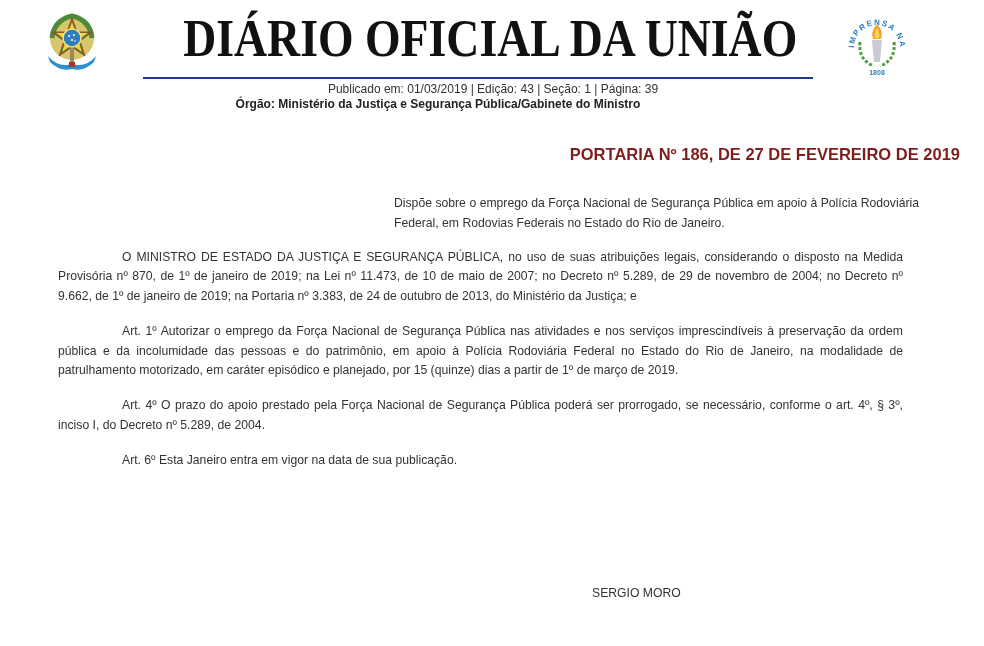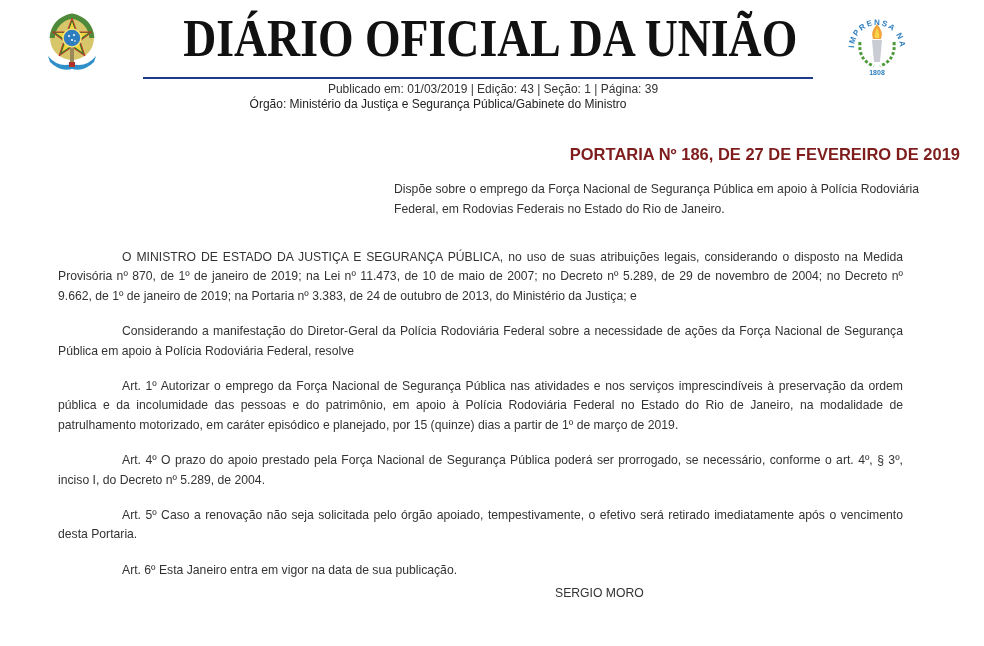--- a/index.html
+++ b/index.html
@@ -3,26 +3,26 @@
   <meta charset="utf-8">
   <style>
     html, body { margin: 0; padding: 0; background: #ffffff; }
     body { width: 984px; height: 646px; position: relative; overflow: hidden; font-family: "Liberation Sans", sans-serif; color: #333333; }
     .logo-left { position: absolute; left: 44px; top: 12px; width: 56px; height: 62px; }
     .logo-right { position: absolute; left: 846px; top: 12px; width: 62px; height: 66px; }
     .masthead { position: absolute; left: 143px; top: 8px; width: 670px; text-align: left; }
     .masthead-title { font-family: "Liberation Serif", serif; font-weight: bold; font-size: 52px; line-height: 62px; color: #111111; letter-spacing: 0px; transform: scaleX(0.88); transform-origin: center; white-space: nowrap; display: block; }
     .masthead-rule { position: absolute; left: 143px; top: 77px; width: 670px; height: 2px; background: #1f3a8a; }
     .pubinfo { position: absolute; left: 1px; width: 984px; top: 82px; text-align: center; font-size: 12px; line-height: 15px; color: #333; }
-    .orgao { position: absolute; left: 0; width: 876px; top: 97px; text-align: center; font-size: 12px; line-height: 15px; font-weight: normal; color: #222; }
+    .orgao { position: absolute; left: 0; width: 876px; top: 97px; text-align: center; font-size: 12px; line-height: 15px; font-weight: bold; color: #222; }
     .doc-title { position: absolute; left: 0; width: 960px; top: 144px; text-align: right; font-size: 16.5px; line-height: 20px; font-weight: bold; color: #7f1d1d; }
-    .ementa { position: absolute; left: 394px; width: 525px; top: 180px; font-size: 12.2px; line-height: 19.5px; text-align: justify; color: #333; }
+    .ementa { position: absolute; left: 394px; width: 525px; top: 194px; font-size: 12.2px; line-height: 19.5px; text-align: justify; color: #333; }
     .body-text { position: absolute; left: 42px; width: 877px; top: 232px; font-size: 12.2px; line-height: 19.4px; text-align: justify; color: #333; }
     .body-text p { margin: 16px; text-indent: 64px; }
-    .signature { position: absolute; left: 555px; top: 584px; font-size: 12.2px; line-height: 18px; color: #333; }
+    .signature { position: absolute; left: 592px; top: 584px; font-size: 12.2px; line-height: 18px; color: #333; }
   </style>
 </head>
 <body>
 
 <div class="logo-left">
   <svg width="56" height="62" viewBox="0 0 56 62">
     <circle cx="28" cy="26" r="22" fill="#d8c66a"></circle>
     <path d="M8 26 Q10 8 28 4 Q46 8 48 26" fill="none" stroke="#4f8a3a" stroke-width="5"></path>
     <polygon points="28,6 33,20 48,20 36,29 41,44 28,35 15,44 20,29 8,20 23,20" fill="#3f7d2e" stroke="#c0392b" stroke-width="1"></polygon>
     <polygon points="28,10 32,21 44,21 34,28 38,40 28,33 18,40 22,28 12,21 24,21" fill="#f2d33a"></polygon>
@@ -61,20 +61,18 @@
 
 <div class="pubinfo">Publicado em: 01/03/2019 | Edição: 43 | Seção: 1 | Página: 39</div>
 <div class="orgao">Órgão: Ministério da Justiça e Segurança Pública/Gabinete do Ministro</div>
 
 <div class="doc-title">PORTARIA Nº 186, DE 27 DE FEVEREIRO DE 2019</div>
 
 <div class="ementa">Dispõe sobre o emprego da Força Nacional de Segurança Pública em apoio à Polícia Rodoviária Federal, em Rodovias Federais no Estado do Rio de Janeiro.</div>
 
 <div class="body-text">
   <p>O MINISTRO DE ESTADO DA JUSTIÇA E SEGURANÇA PÚBLICA, no uso de suas atribuições legais, considerando o disposto na Medida Provisória nº 870, de 1º de janeiro de 2019; na Lei nº 11.473, de 10 de maio de 2007; no Decreto nº 5.289, de 29 de novembro de 2004; no Decreto nº 9.662, de 1º de janeiro de 2019; na Portaria nº 3.383, de 24 de outubro de 2013, do Ministério da Justiça; e</p>
-  <p>Considerando a manifestação do Diretor-Geral da Polícia Rodoviária Federal sobre a necessidade de ações da Força Nacional de Segurança Pública em apoio à Polícia Rodoviária Federal, resolve</p>
   <p>Art. 1º Autorizar o emprego da Força Nacional de Segurança Pública nas atividades e nos serviços imprescindíveis à preservação da ordem pública e da incolumidade das pessoas e do patrimônio, em apoio à Polícia Rodoviária Federal no Estado do Rio de Janeiro, na modalidade de patrulhamento motorizado, em caráter episódico e planejado, por 15 (quinze) dias a partir de 1º de março de 2019.</p>
   <p>Art. 4º O prazo do apoio prestado pela Força Nacional de Segurança Pública poderá ser prorrogado, se necessário, conforme o art. 4º, § 3º, inciso I, do Decreto nº 5.289, de 2004.</p>
-  <p>Art. 5º Caso a renovação não seja solicitada pelo órgão apoiado, tempestivamente, o efetivo será retirado imediatamente após o vencimento desta Portaria.</p>
   <p>Art. 6º Esta Janeiro entra em vigor na data de sua publicação.</p>
 </div>
 
 <div class="signature">SERGIO MORO</div>
 
 </body></html>

